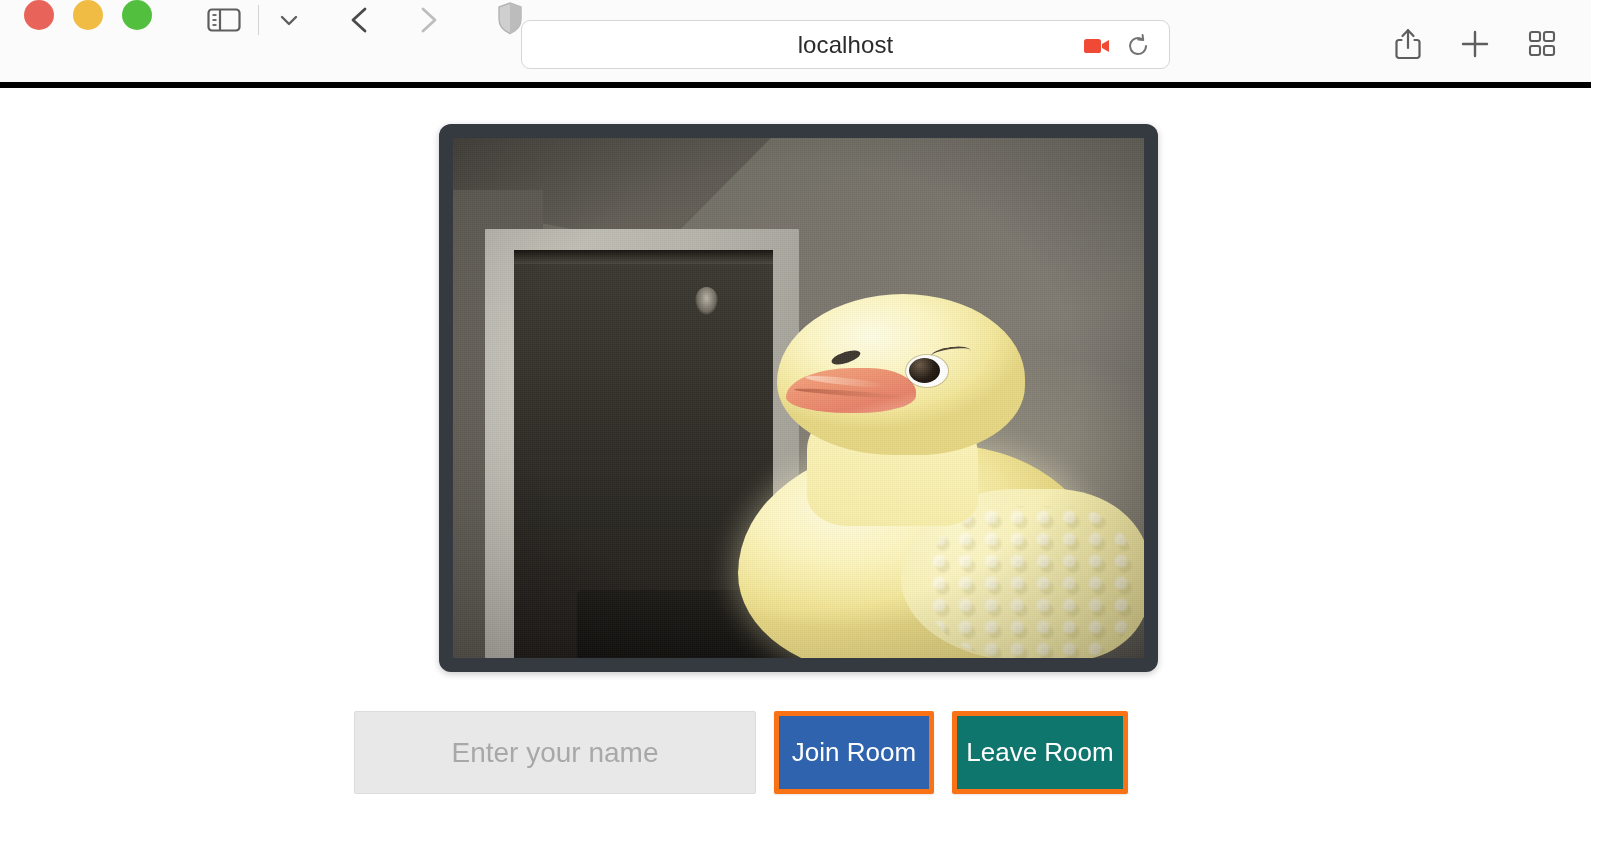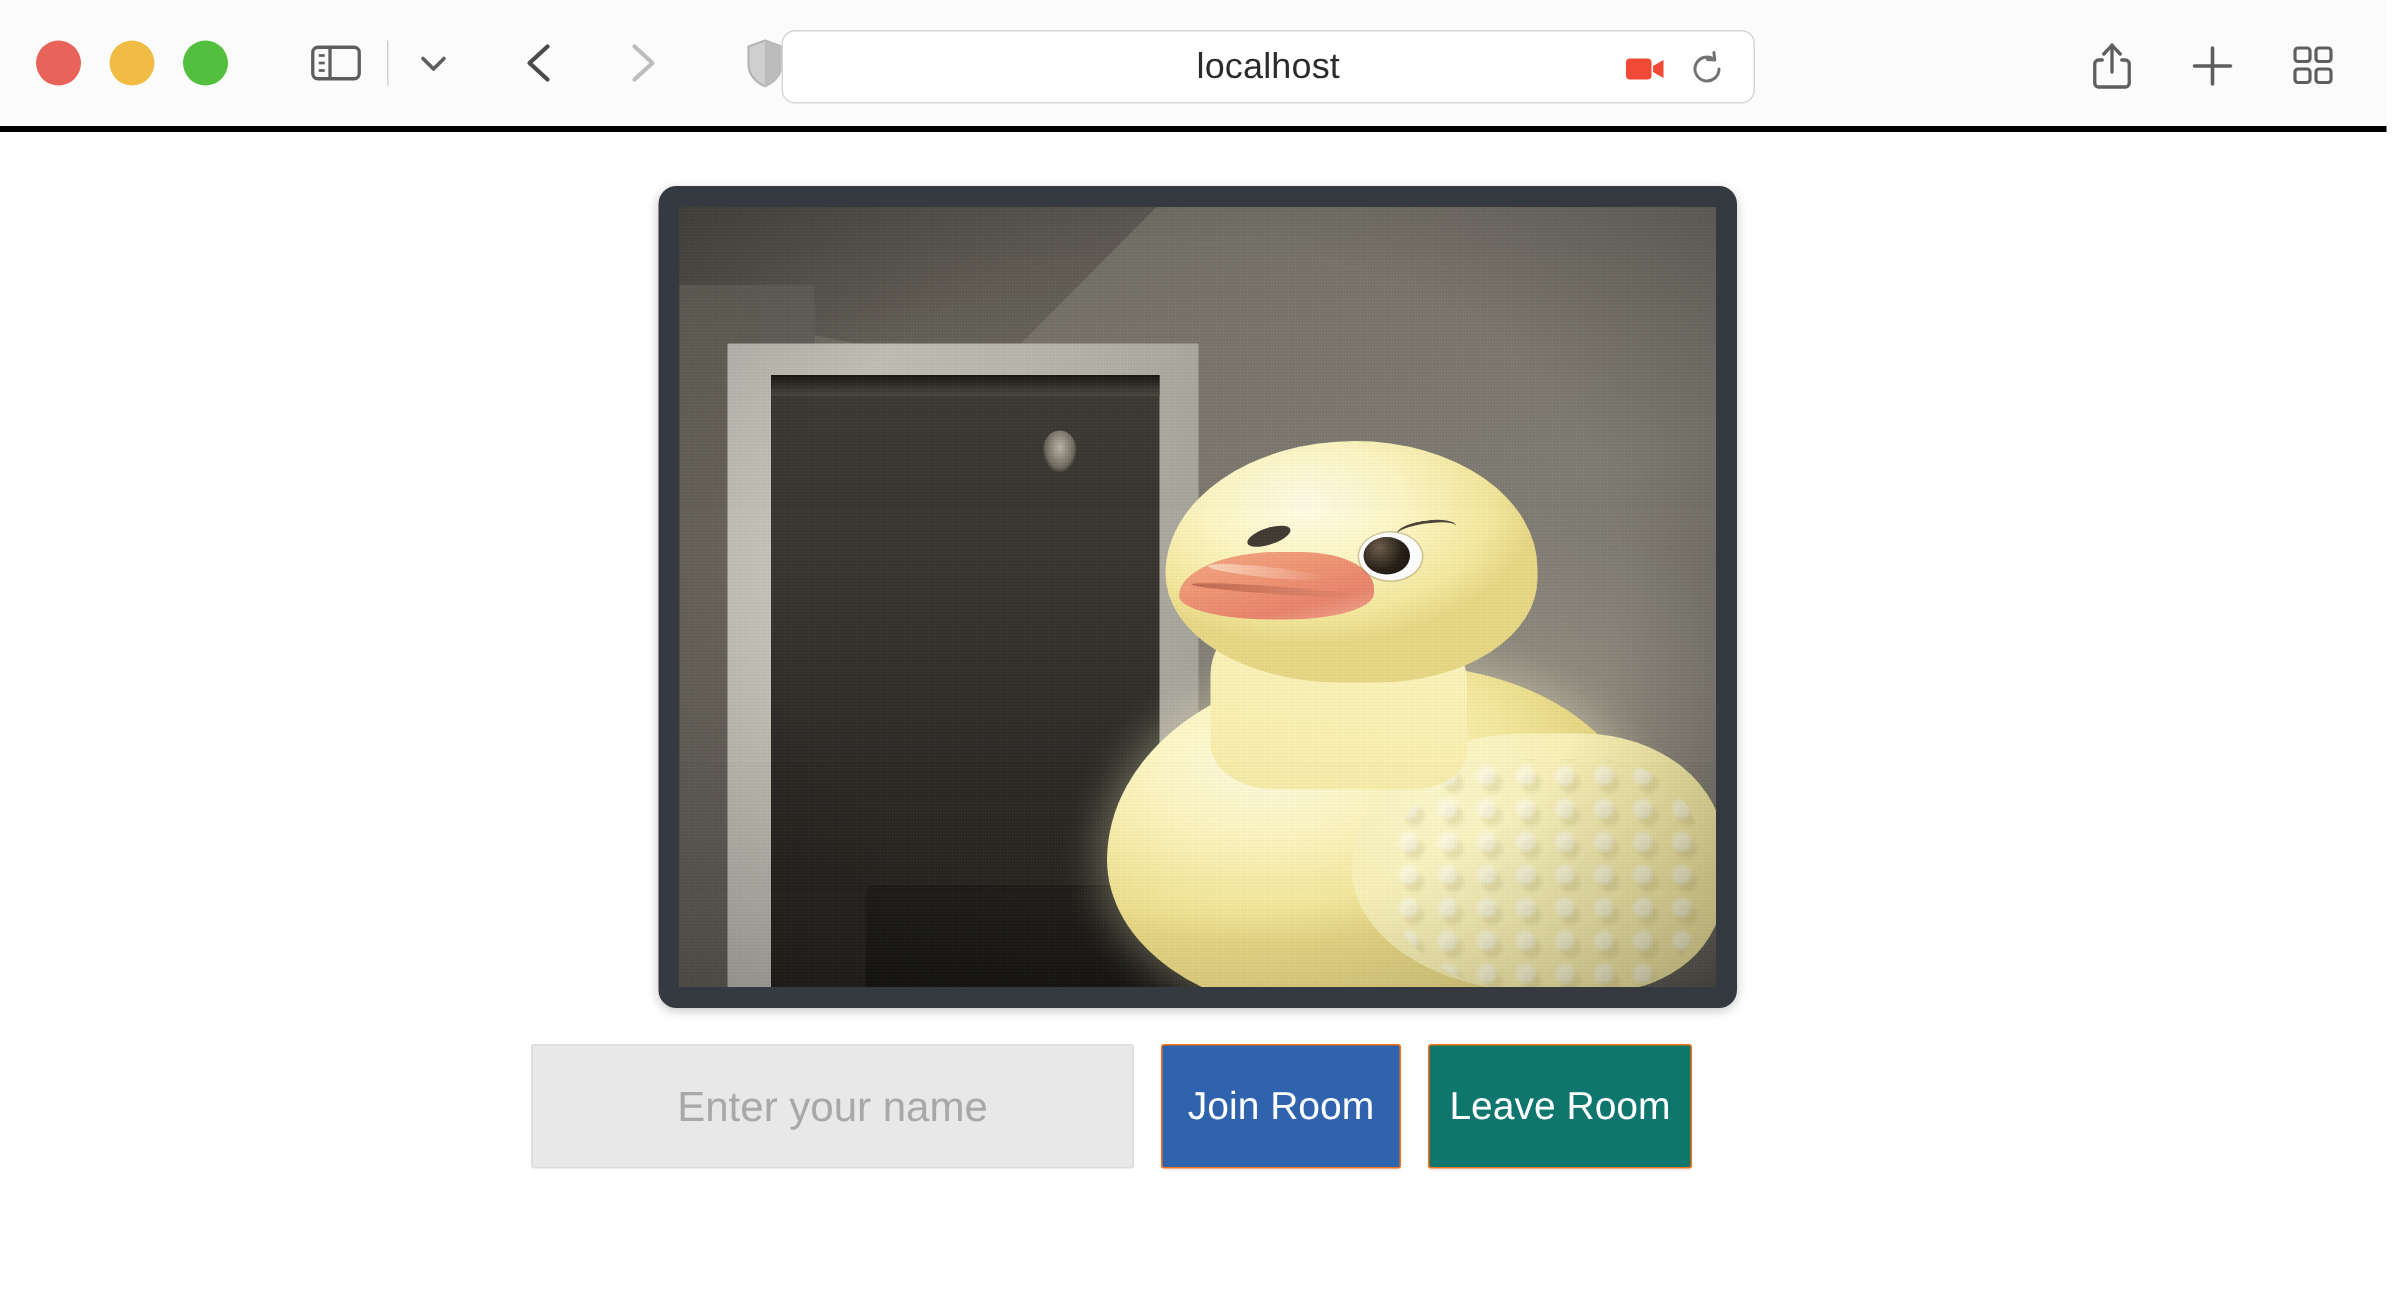--- a/index.html
+++ b/index.html
@@ -11,23 +11,23 @@
     background: #ffffff;
     font-family: "Liberation Sans", sans-serif;
   }
 
   
   .toolbar {
     position: relative;
     width: 1591px;
     height: 88px;
     background: #fbfbfb;
-    border-bottom: 4px solid #000000;
-    display: flex;
-    align-items: center;
+    border-bottom: 6px solid #000000;
+    display: flex;
+    align-items: flex-start;
   }
 
   .traffic-lights {
     display: flex;
     align-items: center;
     gap: 19px;
     margin-left: 24px;
   }
   .tl-dot {
     width: 30px; height: 30px;
@@ -317,21 +317,21 @@
   .vignette {
     position: absolute; inset: 0;
     background: radial-gradient(ellipse 74% 78% at 50% 48%, rgba(0,0,0,0) 55%, rgba(0,0,0,0.30) 100%);
     pointer-events: none;
   }
 
   
   .controls {
     position: absolute;
     left: 0;
-    top: 608px;
+    top: 623px;
     width: 1482px;
     display: flex;
     justify-content: center;
     align-items: flex-start;
     gap: 18px;
   }
   .name-input {
     width: 402px;
     height: 83px;
     background: #e8e8e8;
@@ -340,21 +340,21 @@
     text-align: center;
     font-family: "Liberation Sans", sans-serif;
     font-size: 28px;
     color: #9a9a9a;
     outline: none;
   }
   .name-input::placeholder { color: #a8a8a8; }
 
   .room-btn {
     height: 83px;
-    border: 1px solid #f97316;
+    border: 5px solid #f97316;
     border-radius: 2px;
     color: #ffffff;
     font-family: "Liberation Sans", sans-serif;
     font-size: 26px;
     cursor: default;
     box-shadow: 0 1px 2px rgba(0,0,0,0.10);
   }
   .btn-join  { width: 160px; background: #2f63ad; }
   .btn-leave { width: 176px; background: #0f766e; }
 </style>

